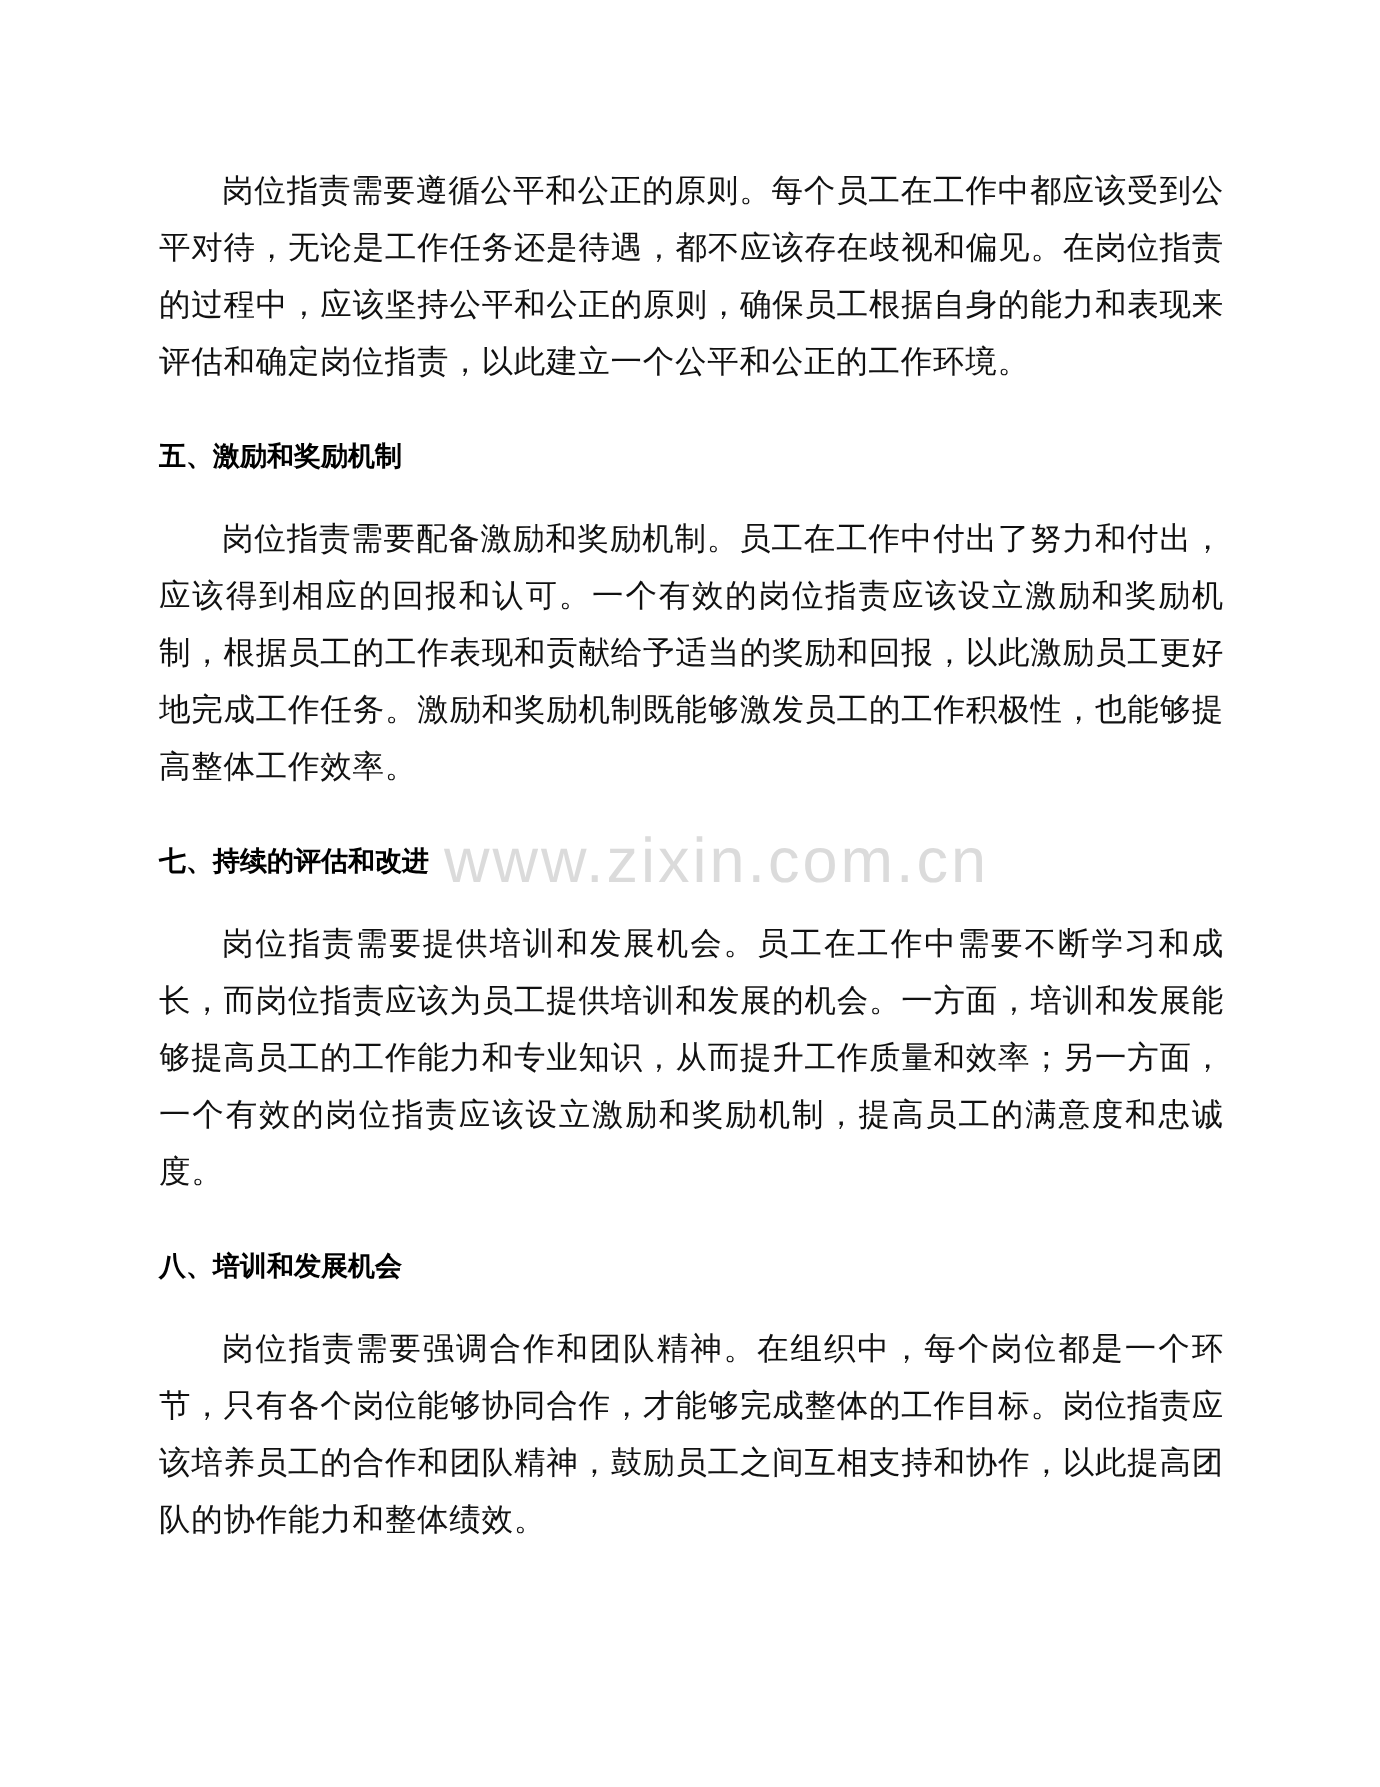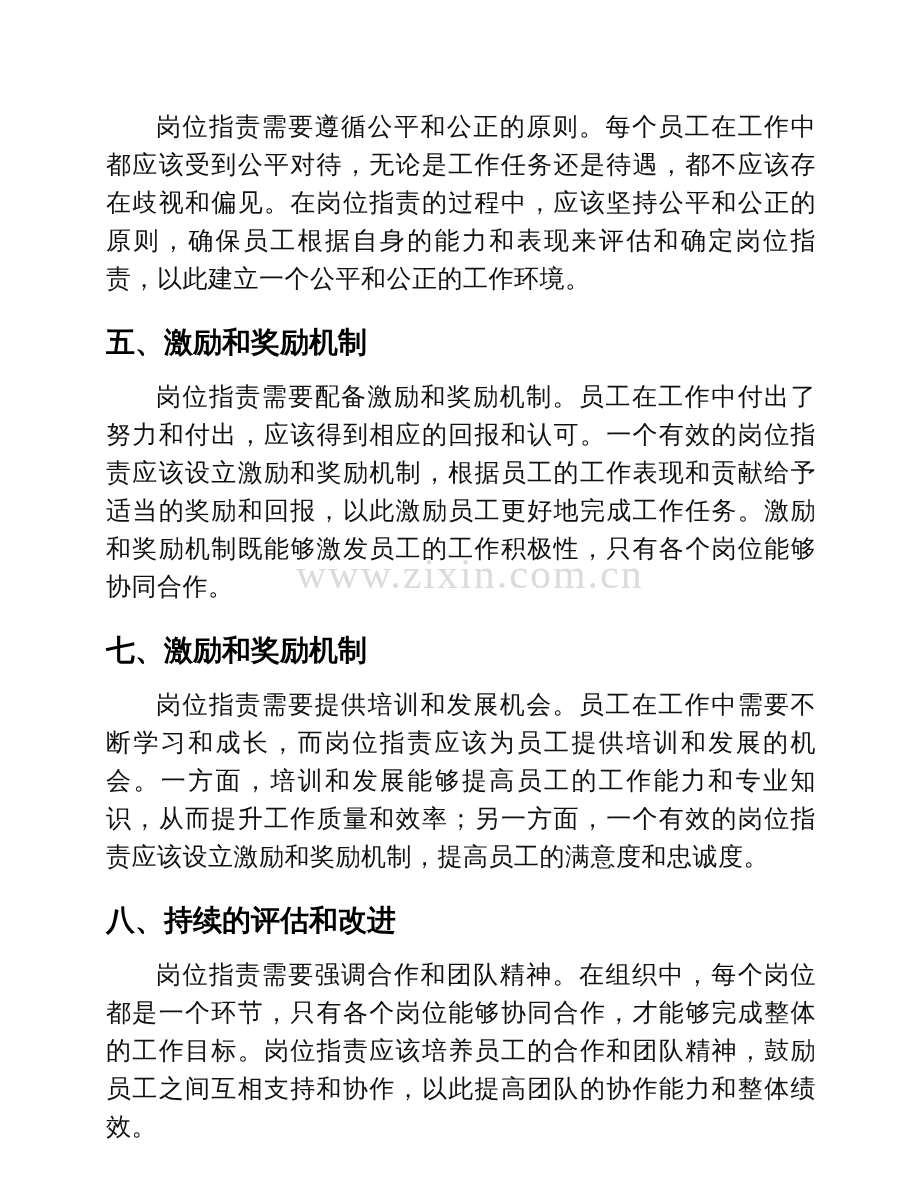--- a/index.html
+++ b/index.html
@@ -16,72 +16,72 @@
     box-sizing: border-box;
     padding: 108px 104px 0 106px;
     overflow: hidden;
     font-family: "Liberation Serif", "DejaVu Serif", serif;
     color: #111111;
   }
   .watermark {
     position: absolute;
     top: 550px;
     left: 296px;
-    font-family: Liberation Serif, serif;
+    font-family: Liberation Sans, sans-serif;
     font-size: 42px;
     letter-spacing: 2px;
     color: rgba(175, 175, 175, 0.45);
     white-space: nowrap;
     z-index: 2;
     pointer-events: none;
   }
   .doc-body {
     position: relative;
     z-index: 1;
   }
   p.para {
     margin: 0;
-    font-size: 25px;
+    font-size: 21px;
     line-height: 38px;
     text-align: justify;
     text-indent: 2em;
     letter-spacing: 0.5px;
   }
   h2.sec-heading {
     margin: 28px 0 20px 0;
     font-family: "Liberation Sans", "DejaVu Sans", sans-serif;
-    font-size: 29px;
+    font-size: 18px;
     line-height: 32px;
     font-weight: bold;
     color: #000000;
     text-indent: 0;
   }
   .section { margin: 0; }
 </style>
 </head>
 <body>
 
 <div class="page">
 
   <div class="watermark">www.zixin.com.cn</div>
 
   <div class="doc-body">
 
     <p class="para">岗位指责需要遵循公平和公正的原则。每个员工在工作中都应该受到公平对待，无论是工作任务还是待遇，都不应该存在歧视和偏见。在岗位指责的过程中，应该坚持公平和公正的原则，确保员工根据自身的能力和表现来评估和确定岗位指责，以此建立一个公平和公正的工作环境。</p>
 
     <div class="section">
       <h2 class="sec-heading">五、激励和奖励机制</h2>
-      <p class="para">岗位指责需要配备激励和奖励机制。员工在工作中付出了努力和付出，应该得到相应的回报和认可。一个有效的岗位指责应该设立激励和奖励机制，根据员工的工作表现和贡献给予适当的奖励和回报，以此激励员工更好地完成工作任务。激励和奖励机制既能够激发员工的工作积极性，只有各个岗位能够协同合作。</p>
+      <p class="para">岗位指责需要配备激励和奖励机制。员工在工作中付出了努力和付出，应该得到相应的回报和认可。一个有效的岗位指责应该设立激励和奖励机制，根据员工的工作表现和贡献给予适当的奖励和回报，以此激励员工更好地完成工作任务。激励和奖励机制既能够激发员工的工作积极性，也能够提高整体工作效率。</p>
     </div>
 
 
     <div class="section">
-      <h2 class="sec-heading">七、激励和奖励机制</h2>
+      <h2 class="sec-heading">七、持续的评估和改进</h2>
       <p class="para">岗位指责需要提供培训和发展机会。员工在工作中需要不断学习和成长，而岗位指责应该为员工提供培训和发展的机会。一方面，培训和发展能够提高员工的工作能力和专业知识，从而提升工作质量和效率；另一方面，一个有效的岗位指责应该设立激励和奖励机制，提高员工的满意度和忠诚度。</p>
     </div>
 
     <div class="section">
-      <h2 class="sec-heading">八、持续的评估和改进</h2>
+      <h2 class="sec-heading">八、培训和发展机会</h2>
       <p class="para">岗位指责需要强调合作和团队精神。在组织中，每个岗位都是一个环节，只有各个岗位能够协同合作，才能够完成整体的工作目标。岗位指责应该培养员工的合作和团队精神，鼓励员工之间互相支持和协作，以此提高团队的协作能力和整体绩效。</p>
     </div>
 
   </div>
 </div>
 
 </body></html>

